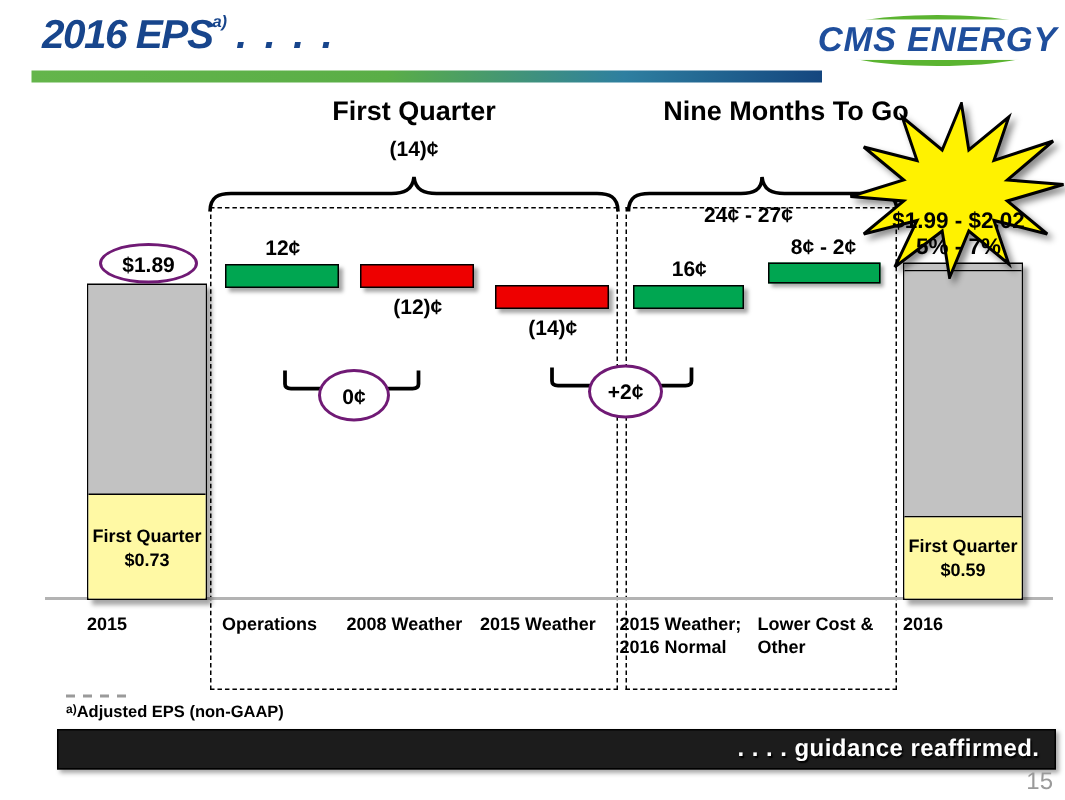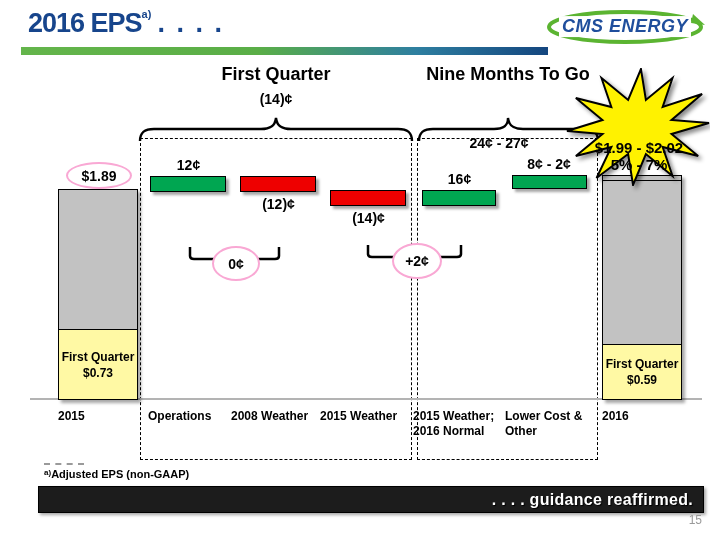--- a/index.html
+++ b/index.html
@@ -1,29 +1,29 @@
 <!DOCTYPE html>
 <html><head>
 <meta charset="utf-8">
 <style>
   html,body{margin:0;padding:0;background:#fff;}
   .slide{position:relative;width:710px;height:533px;background:#fff;overflow:hidden;
          font-family:"Liberation Sans",sans-serif;color:#000;}
 
   
-  .title{position:absolute;left:28px;top:8px;font-weight:bold;
+  .title{position:absolute;left:28px;top:8px;font-style:italic;font-weight:bold;
          font-size:27px;color:#17458C;letter-spacing:-1px;white-space:nowrap;}
   .title sup{font-size:11px;font-weight:bold;vertical-align:14px;letter-spacing:0;}
   .title .dots{margin-left:6px;letter-spacing:2px;}
   .rule{position:absolute;left:21px;top:47px;width:527px;height:8px;
         background:linear-gradient(90deg,#64B54B 0%,#5AAE47 45%,#2E7FA0 75%,#14467F 100%);}
   .logo{position:absolute;left:545px;top:6px;width:160px;height:42px;}
   .logo svg{position:absolute;left:0;top:0;}
   .logo .logo-text{position:absolute;left:50%;top:50%;transform:translate(-50%,-52%);
-        font-style:italic;font-weight:bold;font-size:18px;color:#1F4E9C;background:#fff;
+        font-style:italic;font-weight:bold;font-size:23px;color:#1F4E9C;background:#fff;
         padding:0 3px;white-space:nowrap;letter-spacing:.5px;}
 
   
   .sec-h{position:absolute;font-weight:bold;text-align:center;}
   .sec-title{top:64px;font-size:18px;}
   .sec-sub{top:91px;font-size:14px;}
 
   
   .dash-box{position:absolute;top:138px;height:320px;border:1.5px dashed #000;z-index:1;}
 
@@ -37,21 +37,21 @@
   .seg-gray{flex:1;background:#C2C2C2;border-bottom:1.5px solid #000;}
   .seg-yellow{background:#FFF9A4;display:flex;flex-direction:column;align-items:center;
               justify-content:center;font-weight:bold;font-size:12px;line-height:16px;text-align:center;}
 
   
   .hbar{position:absolute;border:1.5px solid #000;box-shadow:2.5px 2.5px 2.5px rgba(0,0,0,.35);z-index:3;}
   .pos{background:#00A651;} .neg{background:#EE0000;}
   .vlab{position:absolute;font-weight:bold;font-size:14px;text-align:center;z-index:4;white-space:nowrap;}
 
   
-  .oval{position:absolute;background:#fff;border:2px solid #f9a8d4;border-radius:50%;
+  .oval{position:absolute;background:#fff;border:2px solid #701a75;border-radius:50%;
         display:flex;align-items:center;justify-content:center;font-weight:bold;z-index:6;}
   .oval-total{left:66px;top:162px;width:62px;height:23px;font-size:14px;}
   .oval-net{font-size:14px;}
 
   
   .axis-label{position:absolute;top:409px;font-weight:bold;font-size:12px;line-height:15px;
               z-index:3;}
 
   
   .burst{position:absolute;left:564px;top:68px;width:146px;height:118px;z-index:7;
@@ -61,42 +61,42 @@
 
   
   .foot-divider{position:absolute;left:44px;top:463px;width:40px;border-top:2px dashed #9a9a9a;z-index:2;}
   .footnote{position:absolute;left:44px;top:468px;font-weight:bold;font-size:11px;z-index:3;}
   .footnote sup{font-size:8px;vertical-align:3px;}
   .banner{position:absolute;left:38px;top:486px;width:664px;height:25px;background:#1c1c1c;
           border:1px solid #000;box-shadow:2px 2px 3px rgba(0,0,0,.35);
           display:flex;align-items:center;justify-content:flex-end;z-index:3;}
   .banner-text{color:#fff;font-weight:bold;font-size:16px;padding-right:10px;
           text-shadow:1px 1px 1px #000;letter-spacing:.3px;}
-  .page-num{position:absolute;right:8px;top:513px;color:#9a9a9a;font-size:12px;z-index:3;}
+  .page-num{position:absolute;right:8px;top:513px;color:#9a9a9a;font-size:16px;z-index:3;}
 </style>
 </head>
 <body>
 
 <div class="slide">
 
   <div class="title">
     <span>2016 EPS</span><sup>a)</sup><span class="dots">. . . .</span>
   </div>
   <div class="rule"></div>
   <div class="logo">
     <svg width="160" height="42" viewBox="0 0 160 42">
       <ellipse cx="80" cy="21" rx="76" ry="15" fill="none" stroke="#5BB431" stroke-width="4"></ellipse>
       <path d="M148 8 L160 19 L146 17 Z" fill="#5BB431"></path>
     </svg>
     <span class="logo-text">CMS ENERGY</span>
   </div>
 
   <div class="sec-h sec-title" style="left:140px;width:272px;">First Quarter</div>
   <div class="sec-h sec-sub" style="left:140px;width:272px;">(14)¢</div>
-  <div class="sec-h sec-title" style="left:400px;width:216px;">Nine Months To Go</div>
+  <div class="sec-h sec-title" style="left:416px;width:216px;">Nine Months To Go</div>
   <div class="sec-h sec-sub" style="left:400px;width:198px;margin-top:44px;">24¢ - 27¢</div>
 
   <div class="dash-box" style="left:140px;width:270px;"></div>
   <div class="dash-box" style="left:417px;width:179px;"></div>
 
   <svg class="lines" width="710" height="533" viewBox="0 0 710 533">
     <line x1="30" y1="399" x2="702" y2="399" stroke="#b3b3b3" stroke-width="2"></line>
     <path d="M140,141 C140,131 146,129 154,129 L261,129 C269,129 275,127 276,118 C277,127 283,129 291,129 L398,129 C406,129 412,131 412,141" fill="none" stroke="#000" stroke-width="2.4"></path>
     <path d="M419,141 C419,131 425,129 433,129 L494,129 C502,129 508,127 508,118 C509,127 515,129 523,129 L584,129 C592,129 598,131 598,141" fill="none" stroke="#000" stroke-width="2.4"></path>
     <path d="M190,247 L190,256 Q190,259 194,259 L275,259 Q279,259 279,256 L279,247" fill="none" stroke="#000" stroke-width="2.5"></path>

